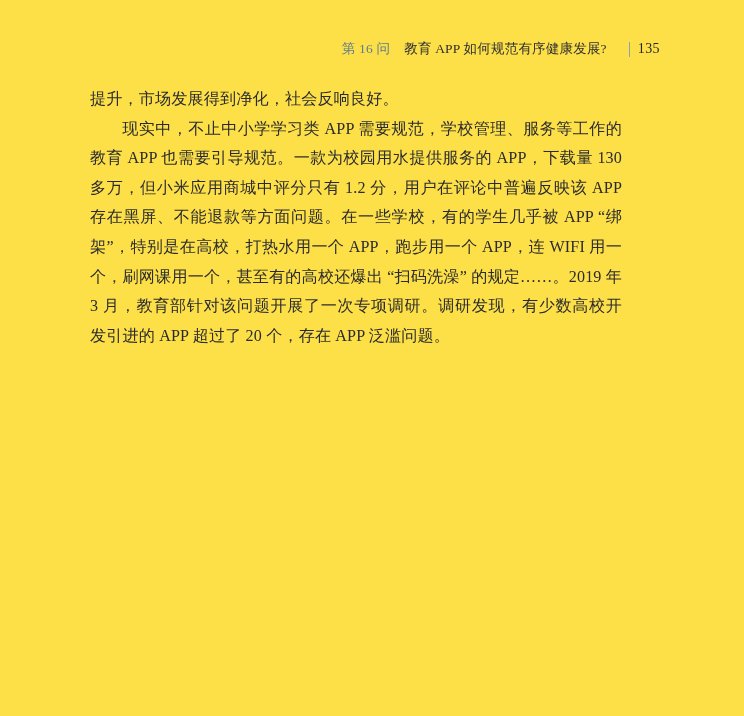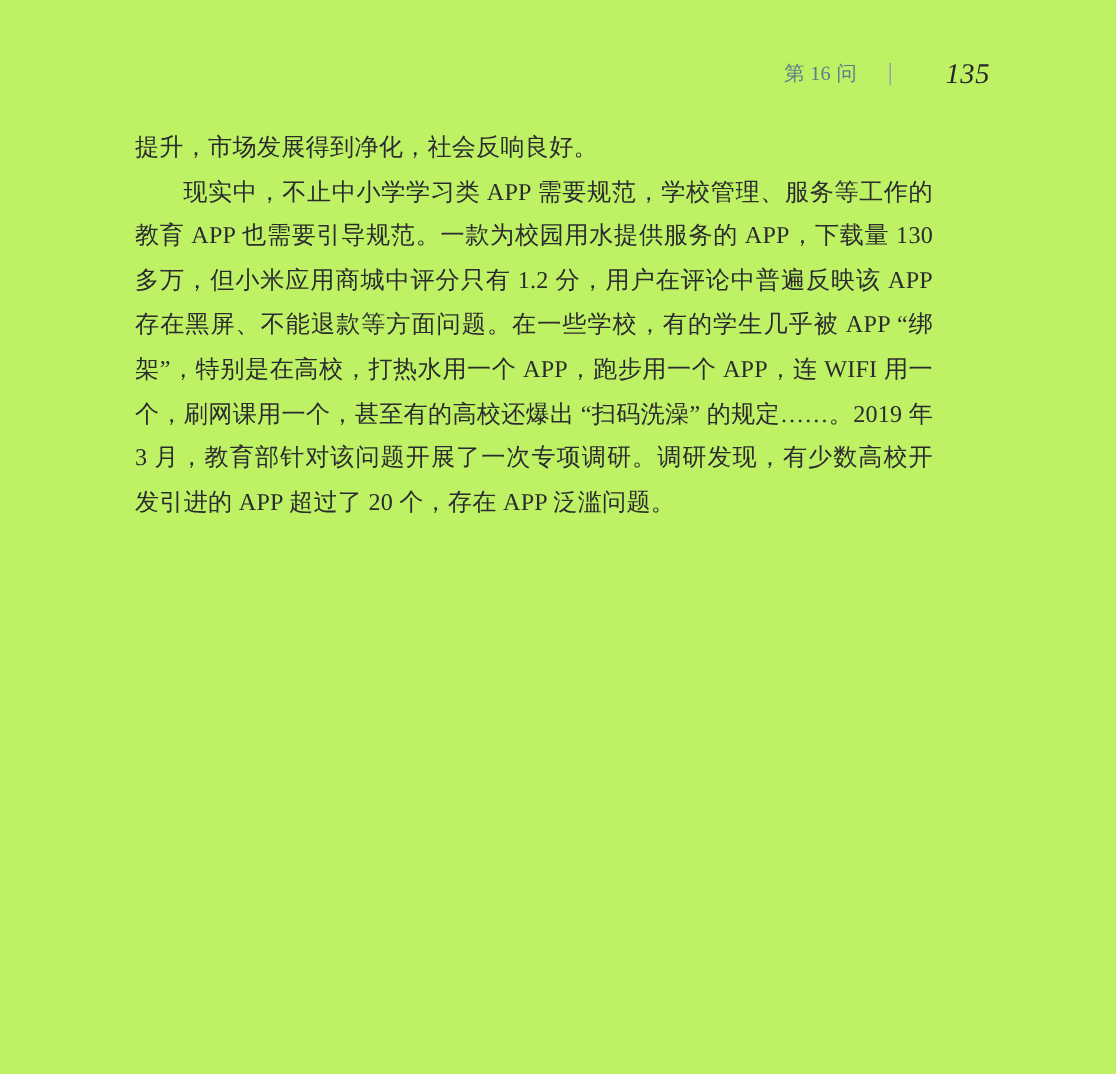--- a/index.html
+++ b/index.html
@@ -11,21 +11,21 @@
     height: 716px;
     background: #ffffff;
     font-family: "Liberation Serif", "DejaVu Serif", serif;
     overflow: hidden;
   }
 
   .page {
     position: relative;
     width: 744px;
     height: 716px;
-    background: #bef264;
+    background: #fde047;
     box-sizing: border-box;
   }
 
   
   .running-header {
     position: absolute;
     left: 0;
     top: 38px;
     width: 744px;
     height: 22px;
@@ -56,27 +56,26 @@
   .hdr-rule {
     width: 1px;
     height: 15px;
     background: #8fa3b4;
     margin-left: 22px;
     margin-right: 0px;
     flex: none;
   }
 
   .hdr-pageno {
-    font-size: 19px;
+    font-size: 14px;
     color: #27272b;
-    margin-left: 36px;
+    margin-left: 8px;
     letter-spacing: 0.4px;
     white-space: nowrap;
     line-height: 1;
-    font-style: italic;
   }
 
   
   .body-block {
     position: absolute;
     left: 90px;
     top: 84px;
     width: 532px;
   }
 
@@ -111,20 +110,21 @@
   .gap-before-heading { height: 11px; }
   .gap-after-heading  { height: 10px; }
 </style>
 </head>
 <body>
 
 <div class="page">
 
   <div class="running-header">
     <span class="hdr-qnum">第 16 问</span>
+    <span class="hdr-title">教育 APP 如何规范有序健康发展?</span>
     <span class="hdr-rule"></span>
     <span class="hdr-pageno">135</span>
   </div>
 
   <div class="body-block">
 
     <p class="para">提升，市场发展得到净化，社会反响良好。</p>
 
     <p class="para indent">现实中，不止中小学学习类 APP 需要规范，学校管理、服务等工作的教育 APP 也需要引导规范。一款为校园用水提供服务的 APP，下载量 130 多万，但小米应用商城中评分只有 1.2 分，用户在评论中普遍反映该 APP 存在黑屏、不能退款等方面问题。在一些学校，有的学生几乎被 APP “绑架”，特别是在高校，打热水用一个 APP，跑步用一个 APP，连 WIFI 用一个，刷网课用一个，甚至有的高校还爆出 “扫码洗澡” 的规定……。2019 年 3 月，教育部针对该问题开展了一次专项调研。调研发现，有少数高校开发引进的 APP 超过了 20 个，存在 APP 泛滥问题。</p>
 

